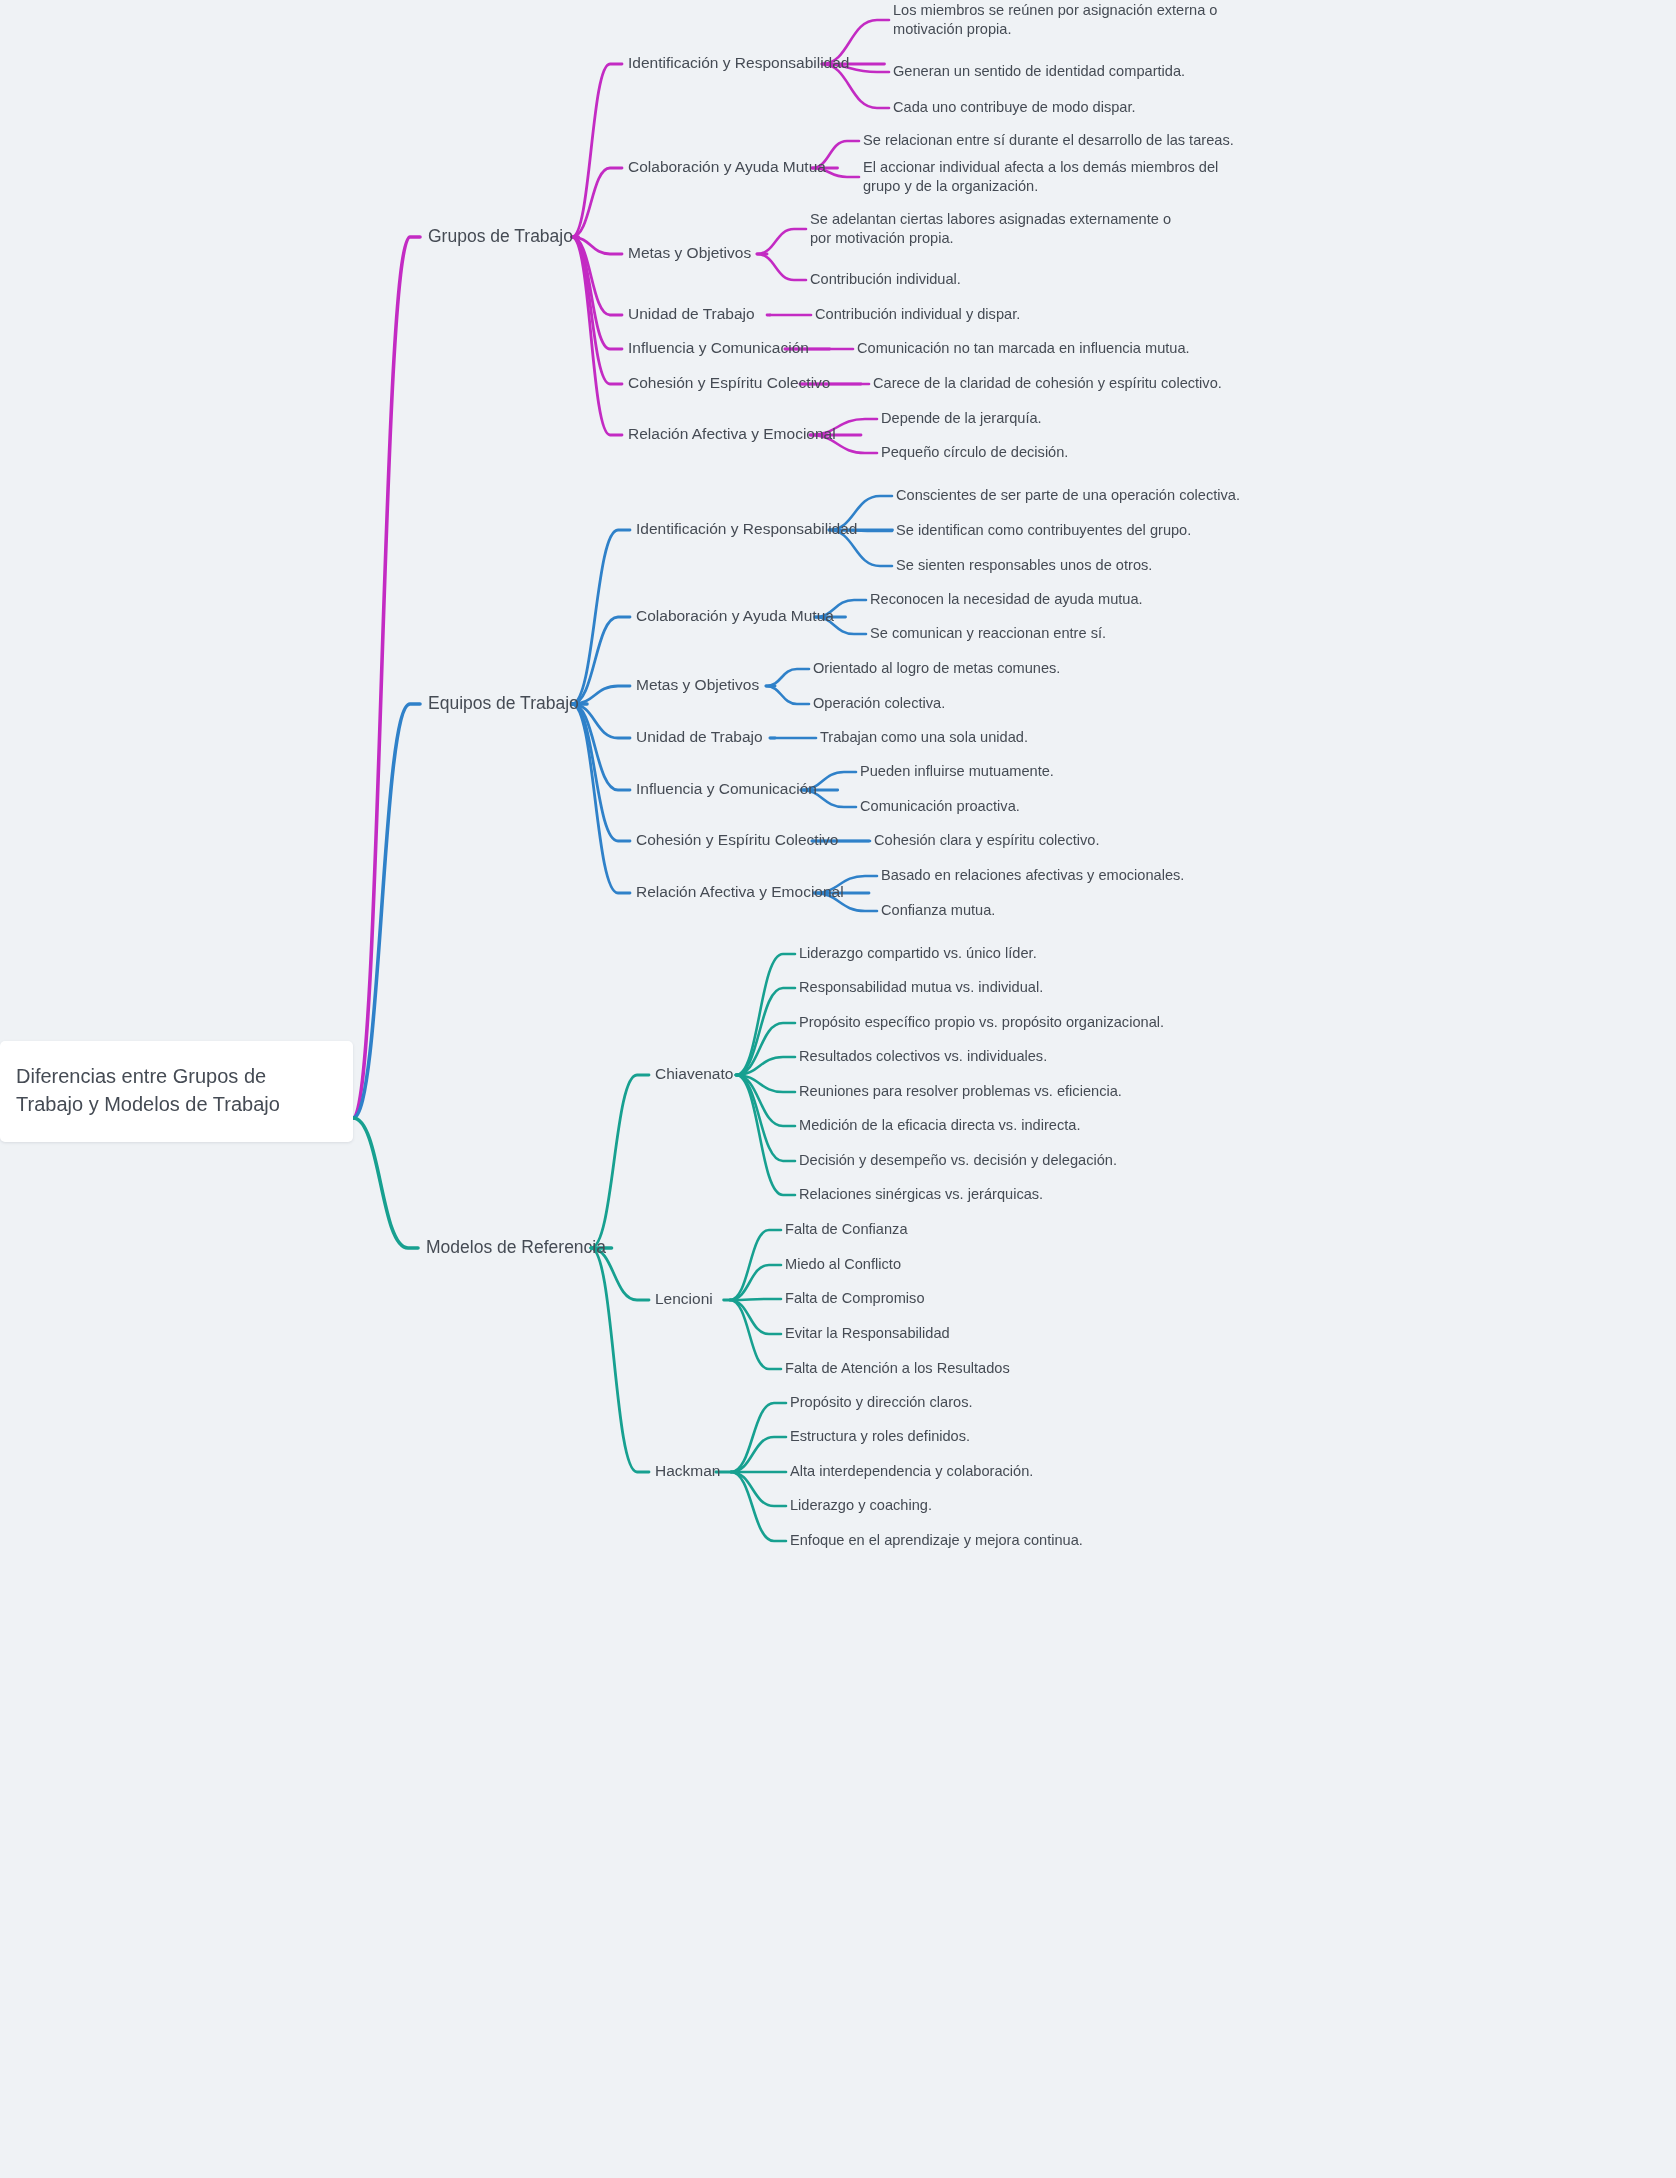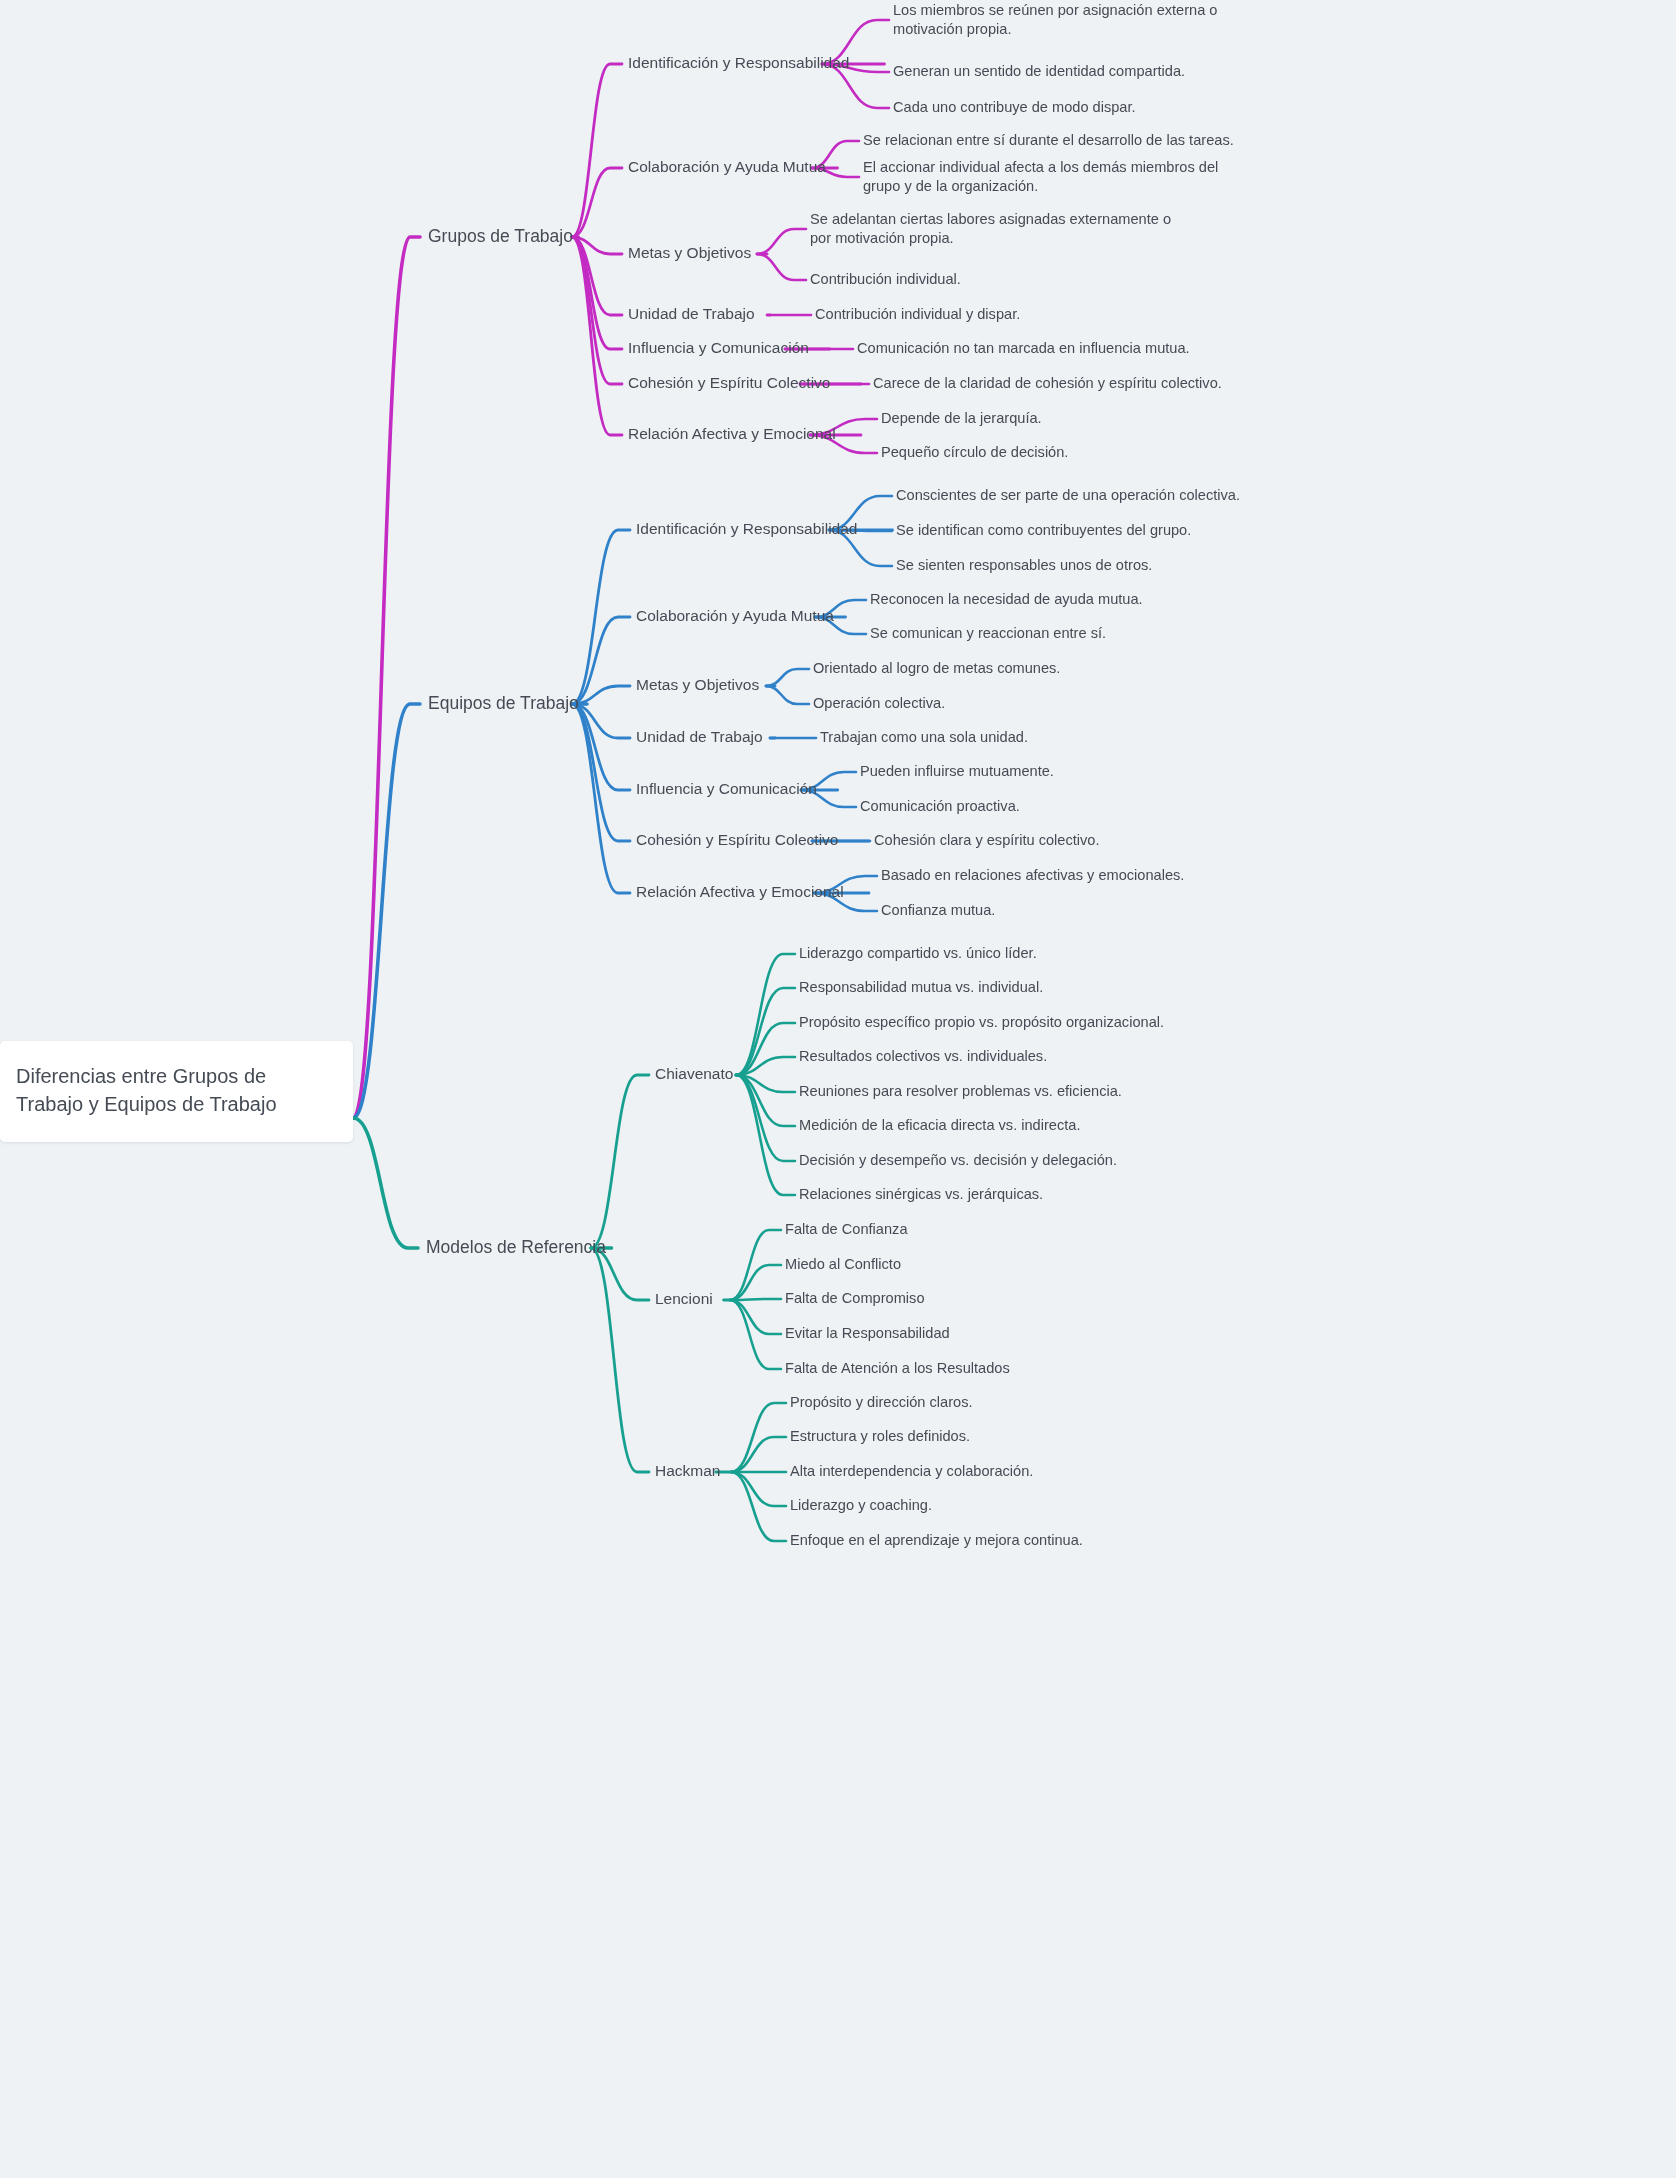--- a/index.html
+++ b/index.html
@@ -198,14 +198,14 @@
       <text x="655" y="1472" class="node-text"><tspan x="655">Hackman</tspan></text>
       <text x="790" y="1403" class="leaf-text"><tspan x="790">Propósito y dirección claros.</tspan></text>
       <text x="790" y="1437" class="leaf-text"><tspan x="790">Estructura y roles definidos.</tspan></text>
       <text x="790" y="1472" class="leaf-text"><tspan x="790">Alta interdependencia y colaboración.</tspan></text>
       <text x="790" y="1506" class="leaf-text"><tspan x="790">Liderazgo y coaching.</tspan></text>
       <text x="790" y="1541" class="leaf-text"><tspan x="790">Enfoque en el aprendizaje y mejora continua.</tspan></text>
     </g>
 </svg>
 
 <div class="root-box">
-  <div class="root-label">Diferencias entre Grupos de Trabajo y Equipos de Trabajo</div>
+  <div class="root-label">Diferencias entre Grupos de Trabajo y Modelos de Trabajo</div>
 </div>
 
 </body></html>

